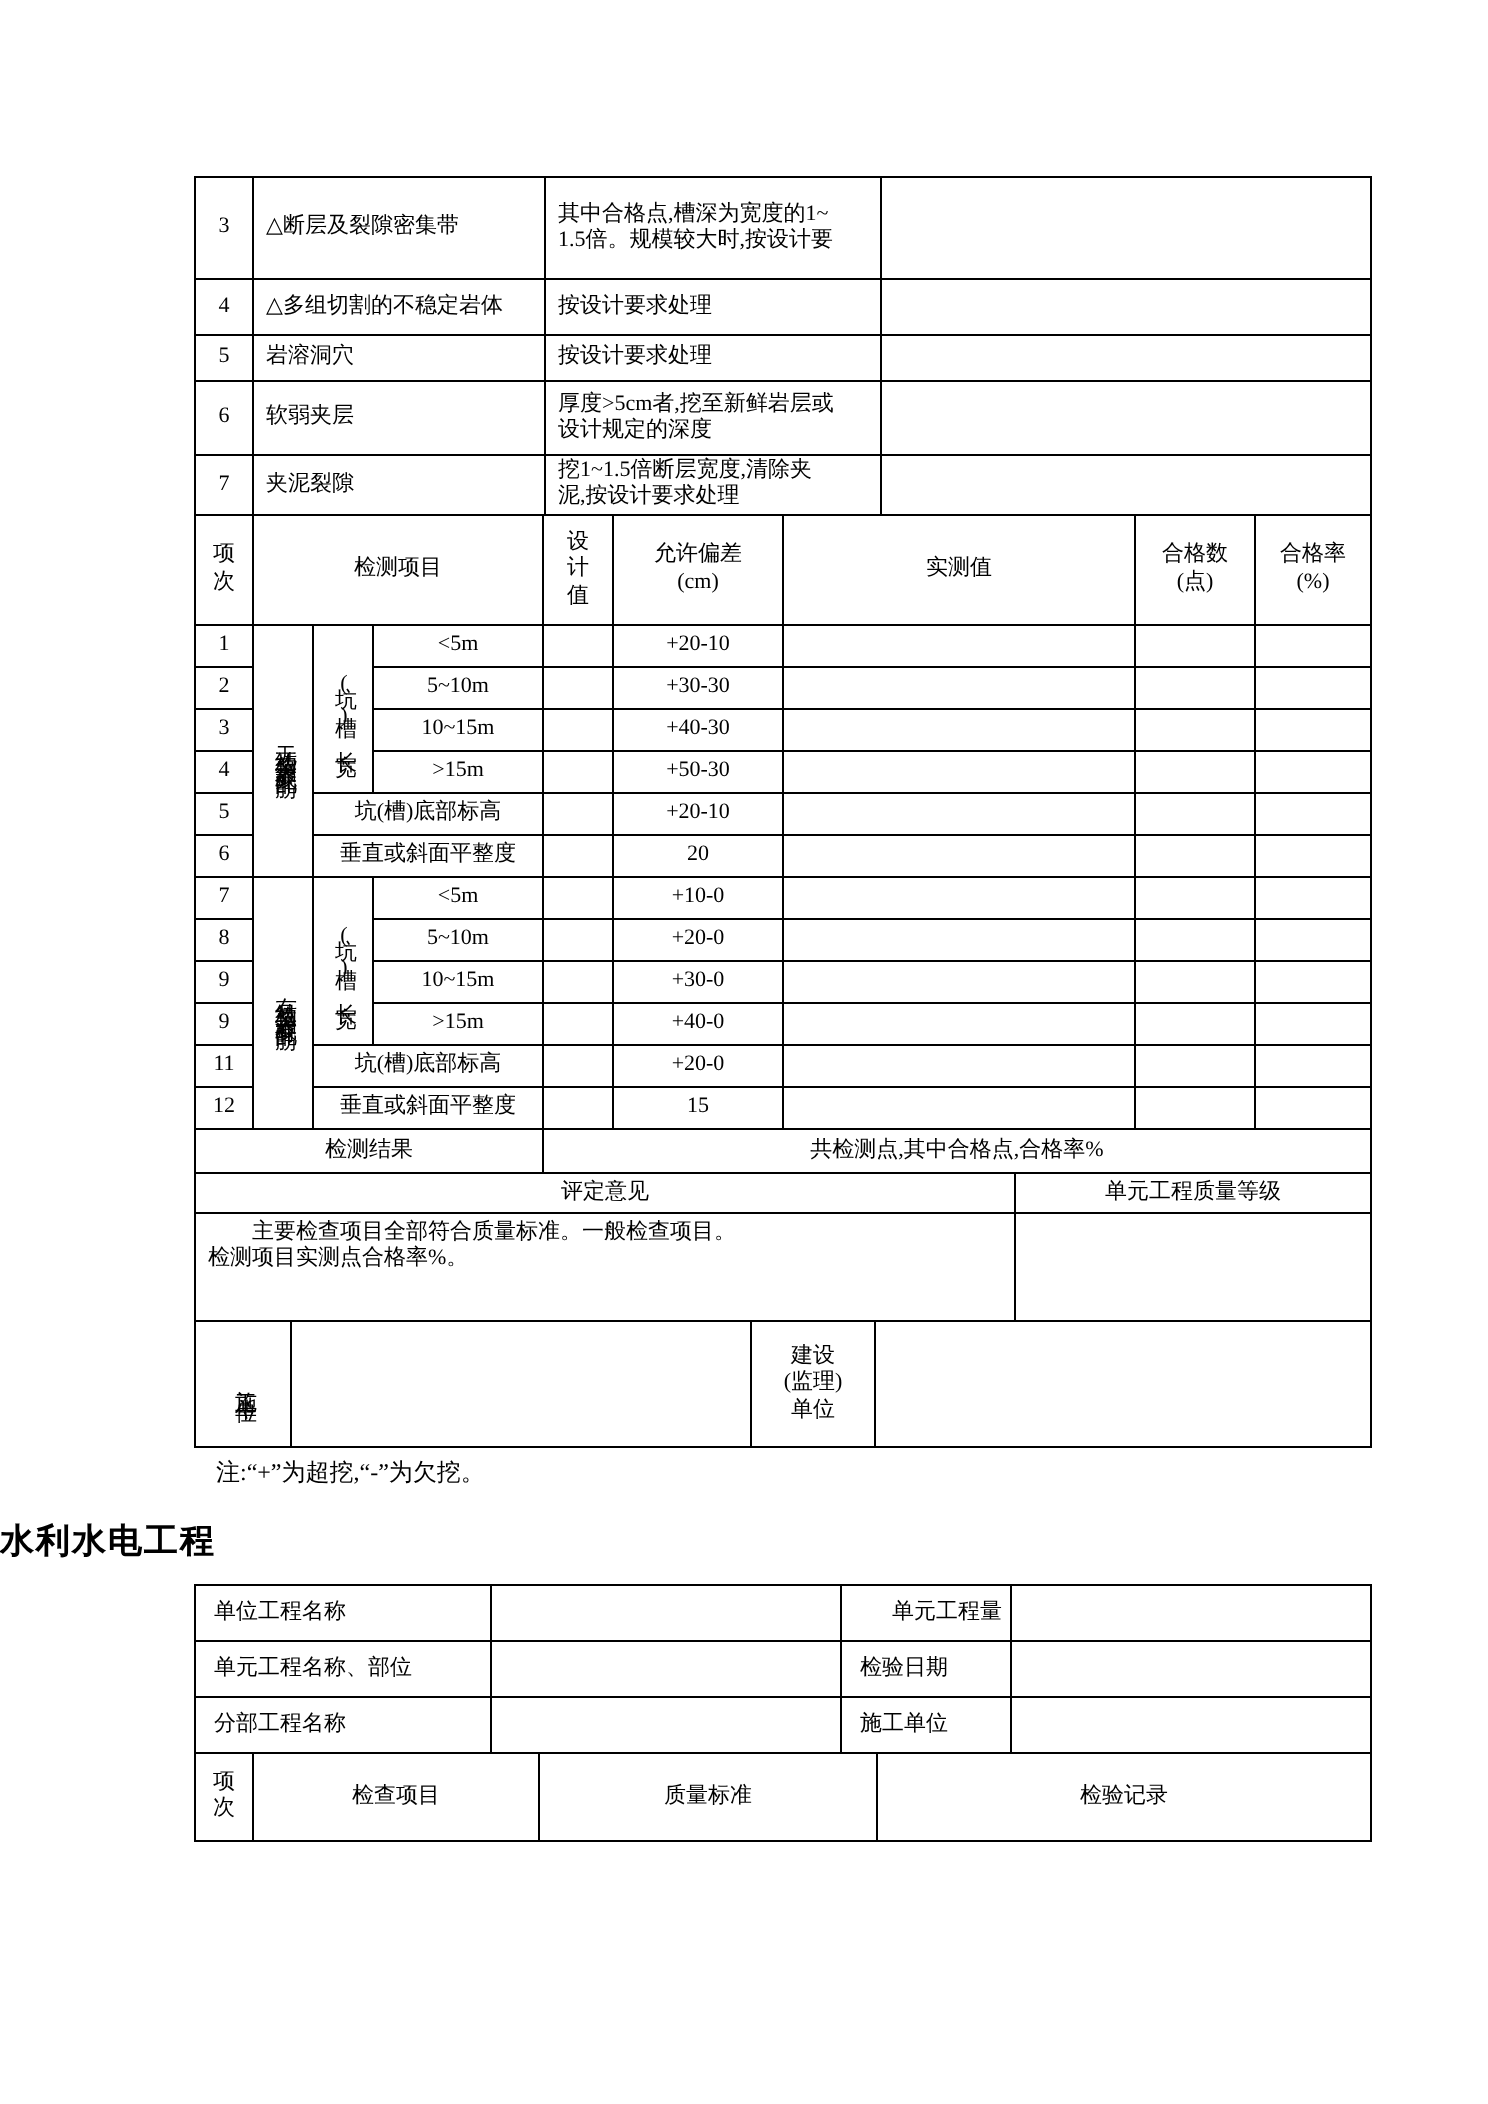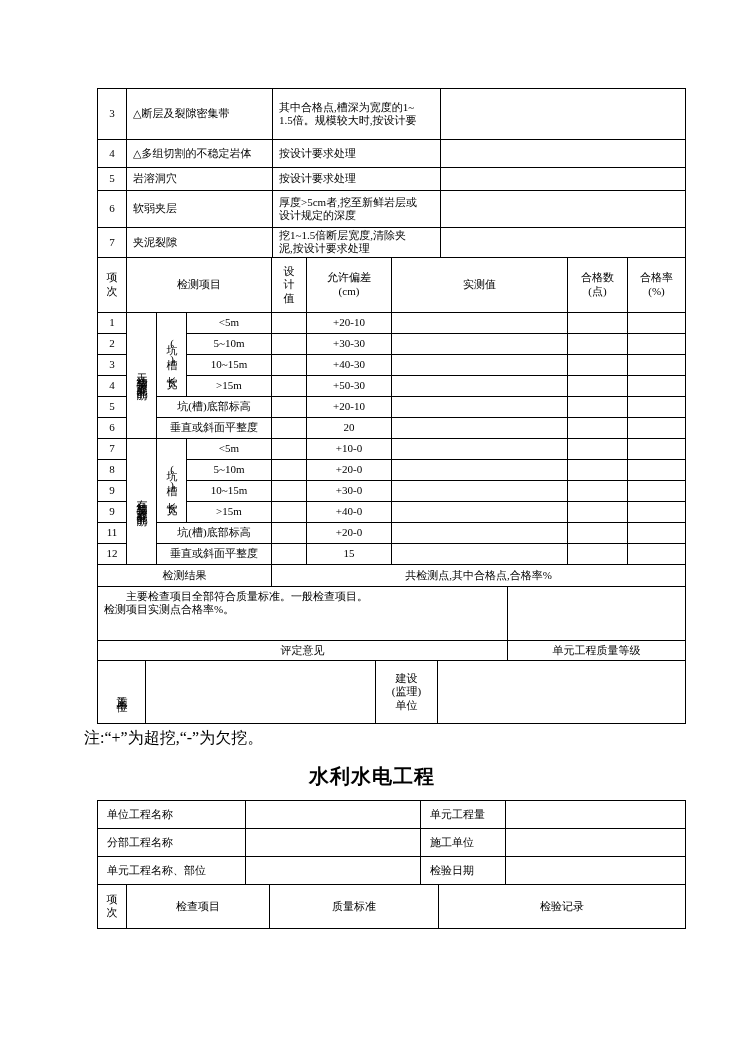--- a/index.html
+++ b/index.html
@@ -28,22 +28,22 @@
   .l { text-align:left; padding-left:6px; }
   .top { vertical-align:top; padding-top:3px; }
   .indent { text-indent:2em; }
   .v {
     writing-mode:vertical-rl;
     text-orientation:upright;
     letter-spacing:2px;
     line-height:1;
     display:inline-block;
   }
-  .note { margin:4px 0 0 84px; font-size:16px; }
-  .doc-title { margin-top:14px; text-align:center; font-weight:bold; font-size:20px; letter-spacing:1px; }
+  .note { margin:4px 0 0 108px; font-size:12px; }
+  .doc-title { margin-top:14px; text-align:left; font-weight:bold; font-size:17px; letter-spacing:1px; }
   .t2-heading { margin:27px 0 0 97px; font-weight:bold; font-size:15.5px; }
 </style>
 </head>
 <body>
 
 <div class="page">
 
   <table style="width:588px; margin-top:88px;">
     <colgroup>
         <col style="width:29px">
@@ -234,28 +234,28 @@
       </tr>
     </tbody>
   </table>
 
   <table class="stack" style="width:588px">
     <colgroup>
         <col style="width:410px">
         <col style="width:178px">
       </colgroup>
     <tbody>
+      <tr style="height:20px">
+        <td>评定意见</td>
+        <td>单元工程质量等级</td>
+      </tr>
       <tr style="height:54px">
         <td class="l top indent">主要检查项目全部符合质量标准。一般检查项目。
 检测项目实测点合格率%。</td>
         <td></td>
-      </tr>
-      <tr style="height:20px">
-        <td>评定意见</td>
-        <td>单元工程质量等级</td>
       </tr>
     </tbody>
   </table>
 
   <table class="stack" style="width:588px">
     <colgroup>
         <col style="width:48px">
         <col style="width:230px">
         <col style="width:62px">
         <col style="width:248px">
@@ -281,33 +281,33 @@
     <colgroup>
         <col style="width:148px">
         <col style="width:175px">
         <col style="width:85px">
         <col style="width:180px">
       </colgroup>
     <tbody>
       <tr style="height:28px">
         <td class="l" style="padding-left:9px">单位工程名称</td>
         <td></td>
-        <td class="l" style="padding-left:9px">单元工程量</td>
+        <td class="l" style="padding-left:25px">单元工程量</td>
+        <td></td>
+      </tr>
+      <tr style="height:28px">
+        <td class="l" style="padding-left:9px">单元工程名称、部位</td>
+        <td></td>
+        <td class="l" style="padding-left:9px">检验日期</td>
         <td></td>
       </tr>
       <tr style="height:28px">
         <td class="l" style="padding-left:9px">分部工程名称</td>
         <td></td>
         <td class="l" style="padding-left:9px">施工单位</td>
-        <td></td>
-      </tr>
-      <tr style="height:28px">
-        <td class="l" style="padding-left:9px">单元工程名称、部位</td>
-        <td></td>
-        <td class="l" style="padding-left:9px">检验日期</td>
         <td></td>
       </tr>
     </tbody>
   </table>
 
   <table class="stack" style="width:588px">
     <colgroup>
         <col style="width:29px">
         <col style="width:143px">
         <col style="width:169px">

